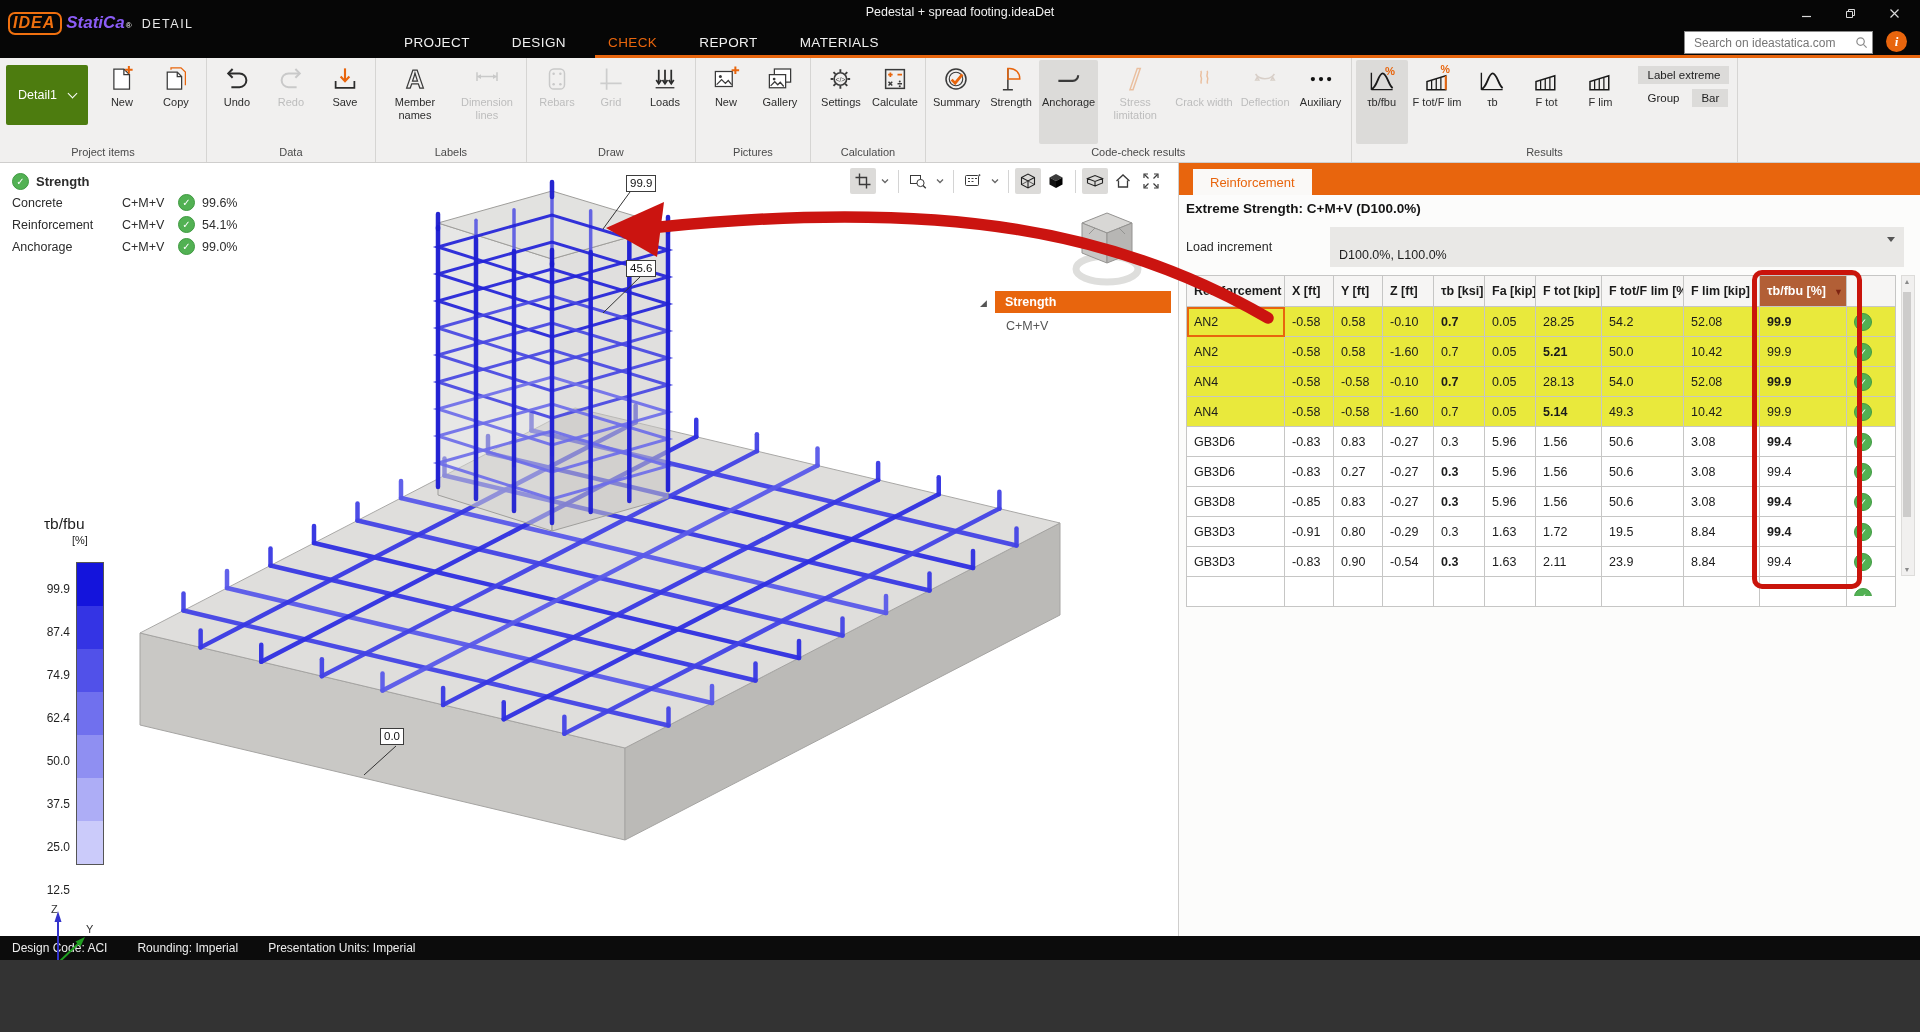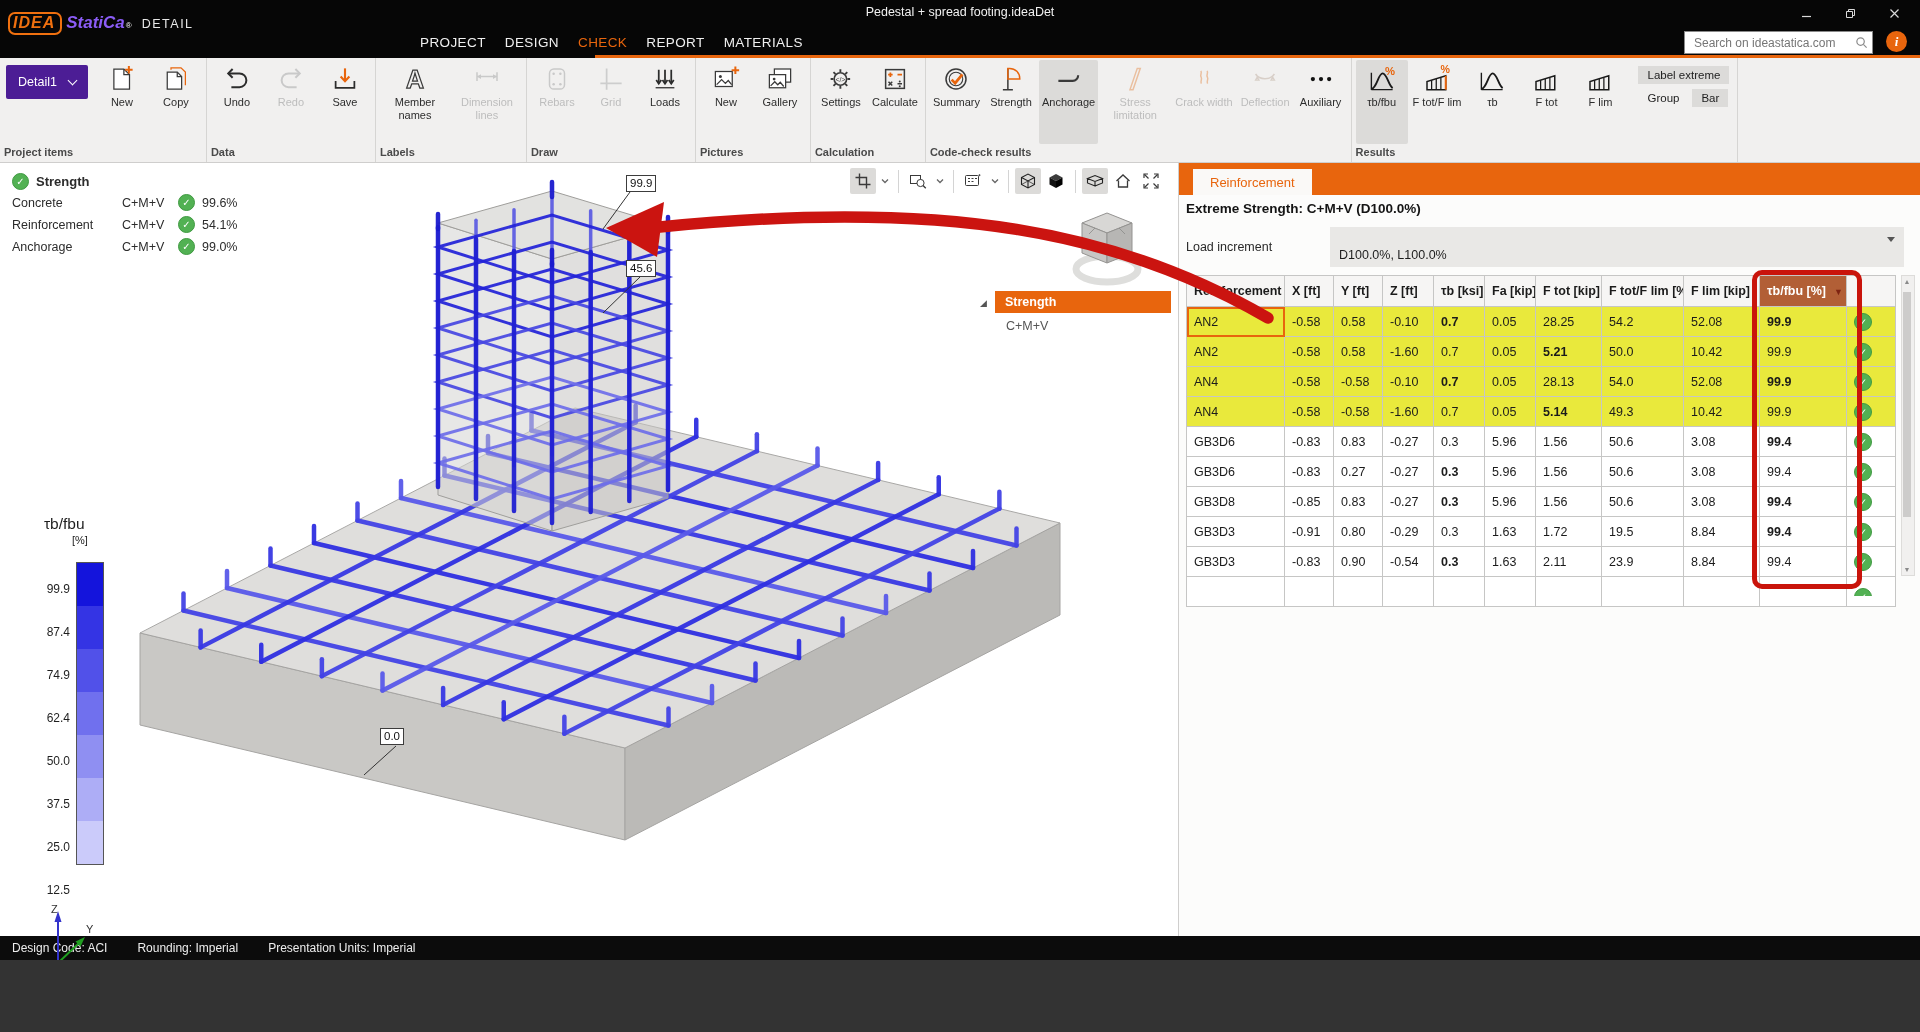--- a/index.html
+++ b/index.html
@@ -11,45 +11,45 @@
   .wbtn{width:44px;height:26px;display:flex;align-items:center;justify-content:center;color:#d9d9d9;font-size:12px;cursor:pointer;}
   .wbtn svg{width:11px;height:11px;}
   
   .logo{position:absolute;left:8px;top:12px;z-index:5;display:flex;align-items:baseline;white-space:nowrap;}
   .logo-idea{border:2px solid #f0700f;color:#f0700f;font-weight:bold;font-style:italic;font-size:16px;padding:0 5px 1px 3px;border-radius:7px;letter-spacing:1px;}
   .logo-statica{color:#8b5cf6;font-weight:bold;font-style:italic;font-size:17px;margin-left:4px;}
   .logo-reg{color:#fff;font-size:8px;vertical-align:super;margin-left:1px;}
   .logo-detail{color:#e8e8e8;font-size:12.5px;letter-spacing:1.5px;margin-left:10px;}
   
   .menubar{position:absolute;top:26px;left:0;right:0;height:32px;background:#060606;}
-  .menu-items{position:absolute;left:420px;top:0;height:32px;display:flex;gap:19px;align-items:center;text-align:center;}
+  .menu-items{position:absolute;left:404px;top:0;height:32px;display:flex;gap:42px;align-items:center;text-align:center;}
   .mitem{color:#f0f0f0;font-size:13.5px;letter-spacing:.4px;cursor:pointer;}
   .mitem.active{color:#e8650d;}
   .menu-underline{position:absolute;left:595px;right:0;bottom:0;height:3px;background:#e8650d;}
   .search{position:absolute;right:47px;top:5px;width:176px;height:21px;background:#fff;border:1px solid #8a8a8a;display:flex;align-items:center;padding:0 4px 0 7px;}
   .search input{border:none;outline:none;flex:1;font-size:12px;color:#555;font-family:inherit;background:transparent;}
   .search svg{width:13px;height:13px;flex:none;}
   .info-btn{position:absolute;right:13px;top:5px;width:21px;height:21px;border-radius:50%;background:#e8650d;color:#fff;font-family:"Liberation Serif","DejaVu Serif",serif;font-style:italic;font-weight:bold;font-size:13px;text-align:center;line-height:21px;cursor:pointer;}
   
   .ribbon{position:absolute;top:58px;left:0;right:0;height:104px;background:#f1f0ef;border-bottom:1px solid #cfcecd;display:flex;align-items:stretch;}
   .rgroup{display:flex;flex-direction:column;border-right:1px solid #d6d5d3;padding:0 4px;}
   .rrow{flex:1;display:flex;align-items:stretch;gap:2px;padding-top:2px;}
   .rbtn{min-width:46px;padding:0 3px;display:flex;flex-direction:column;align-items:center;cursor:pointer;border-radius:2px;}
   .rbtn .ico svg{width:30px;height:30px;margin-top:4px;display:block;}
   .rlbl{margin-top:2px;font-size:11px;line-height:1.15;color:#2d2d2d;text-align:center;max-width:64px;}
   .rbtn.on{background:#dcdbd9;}
   .rbtn.dis{cursor:default;}
   .rbtn.dis .rlbl{color:#bdbdbd;}
-  .rbtn.scheme{background:#4c1d95;color:#fff;flex-direction:row;align-items:center;gap:12px;align-self:flex-start;height:34px;margin:5px 6px 0 2px;padding:0 12px;font-size:12.5px;}
+  .rbtn.scheme{background:#4d7c0f;color:#fff;flex-direction:row;align-items:center;gap:12px;align-self:flex-start;height:34px;margin:5px 6px 0 2px;padding:13px 12px;font-size:12.5px;}
   .sch-car{border:solid #fff;border-width:0 1.5px 1.5px 0;width:6px;height:6px;transform:rotate(45deg);display:inline-block;margin-top:-4px;}
   .tgl-col{display:flex;flex-direction:column;gap:5px;margin:6px 4px 0 10px;font-size:11.5px;}
   .tgl{padding:3px 9px;color:#1d1d1d;cursor:pointer;white-space:nowrap;}
   .tgl.on{background:#dcdbd9;}
   .tgl-row{display:flex;gap:4px;}
-  .rglabel{height:18px;font-size:11px;color:#4a4a4a;text-align:left;line-height:16px;font-weight:bold;}
+  .rglabel{height:18px;font-size:11px;color:#4a4a4a;text-align:center;line-height:16px;}
   
   .main{position:absolute;top:163px;bottom:24px;left:0;right:0;}
   .viewport{position:absolute;left:0;top:0;width:1178px;height:846px;background:#fff;border-right:1px solid #cfcecd;overflow:hidden;}
   #model-svg{position:absolute;left:0;top:0;z-index:1;}
   
   .vp-toolbar{position:absolute;top:5px;right:14px;display:flex;align-items:center;gap:2px;z-index:6;}
   .ti{width:26px;height:26px;display:flex;align-items:center;justify-content:center;cursor:pointer;border-radius:2px;}
   .ti.on{background:#dcdbd9;}
   .ti svg{width:20px;height:20px;}
   .tchev{width:14px;height:26px;display:flex;align-items:center;justify-content:center;cursor:pointer;}

